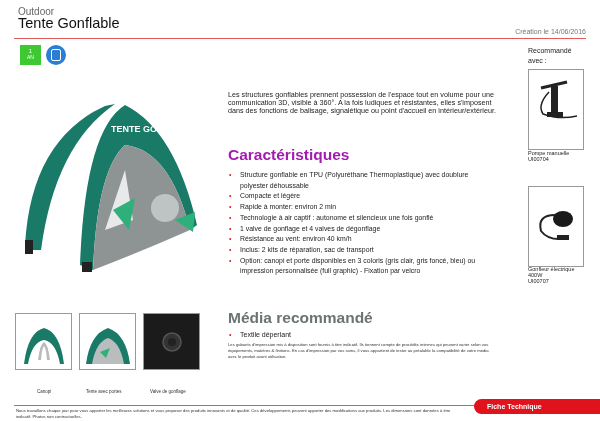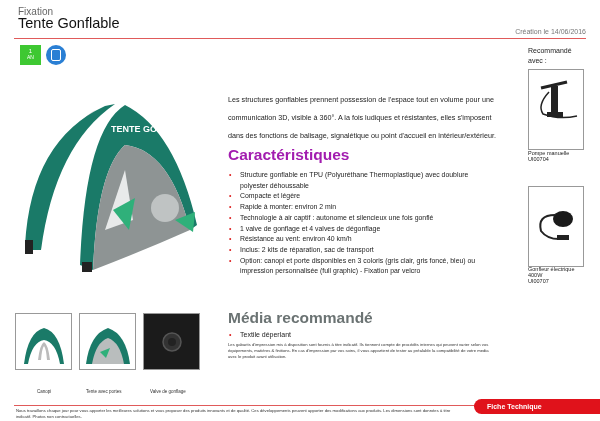--- a/index.html
+++ b/index.html
@@ -12,21 +12,21 @@
     .date { left: 500px; top: 28px; font-size: 7px; color: #777; width: 86px; text-align: right; }
     .header-line { left: 14px; top: 38px; width: 572px; height: 1px; background: #e05a5a; }
 
     .badge-year { left: 20px; top: 45px; width: 21px; height: 20px; background: #3ec832; color: #fff; text-align: center; font-size: 5px; line-height: 6px; padding-top: 3px; }
     .badge-year .n { font-size: 6px; display: block; }
     .badge-icon { left: 46px; top: 45px; width: 20px; height: 20px; border-radius: 50%; background: #2a7fd4; }
     .badge-icon .inner { position: absolute; left: 5px; top: 4px; width: 10px; height: 12px; border: 1.6px solid #fff; border-radius: 2px; background: #2a7fd4; }
 
     .tent { left: 25px; top: 90px; width: 190px; height: 205px; }
 
-    .intro { left: 228px; top: 91px; width: 272px; font-size: 7.2px; line-height: 18px; color: #222; }
+    .intro { left: 228px; top: 91px; width: 272px; font-size: 7.2px; line-height: 8px; color: #222; }
     .h-carac { left: 228px; top: 146px; font-size: 15.5px; font-weight: bold; color: #a21caf; }
     .bullets { left: 228px; top: 170px; width: 270px; font-size: 6.9px; line-height: 10.7px; list-style: none; }
     .bullets li { position: relative; padding-left: 12px; }
     .bullets li::before { content: "•"; position: absolute; left: 1px; color: #d22; }
 
     .h-media { left: 228px; top: 309px; font-size: 15.5px; font-weight: bold; color: #6b7373; }
     .media-item { left: 228px; top: 331px; font-size: 7px; padding-left: 12px; }
     .media-item::before { content: "•"; position: absolute; left: 1px; color: #d22; }
     .disclaimer { left: 228px; top: 342px; width: 268px; font-size: 4.2px; line-height: 5.8px; color: #333; }
 
@@ -43,21 +43,21 @@
     .thumb-cap { top: 389px; font-size: 4.5px; color: #333; }
     .tc1 { left: 37px; } .tc2 { left: 86px; } .tc3 { left: 150px; }
 
     .footer-line { left: 14px; top: 405px; width: 465px; height: 1px; background: #e05a5a; }
     .footer-text { left: 16px; top: 408px; width: 440px; font-size: 4.2px; line-height: 5.5px; color: #333; }
     .footer-tag { left: 474px; top: 399px; width: 126px; height: 15px; background: #e0121b; border-radius: 8px 0 0 8px; color: #fff; font-size: 7px; font-weight: bold; line-height: 15px; padding-left: 13px; }
   </style>
 </head>
 <body>
 
-<div class="abs category">Fixation</div>
+<div class="abs category">Outdoor</div>
 <div class="abs title">Tente Gonflable</div>
 <div class="abs date">Création le 14/06/2016</div>
 <div class="abs header-line"></div>
 
 <div class="abs badge-year">
   <span class="n">1</span>
   <span>AN</span>
 </div>
 <div class="abs badge-icon">
     <div class="inner"></div>

